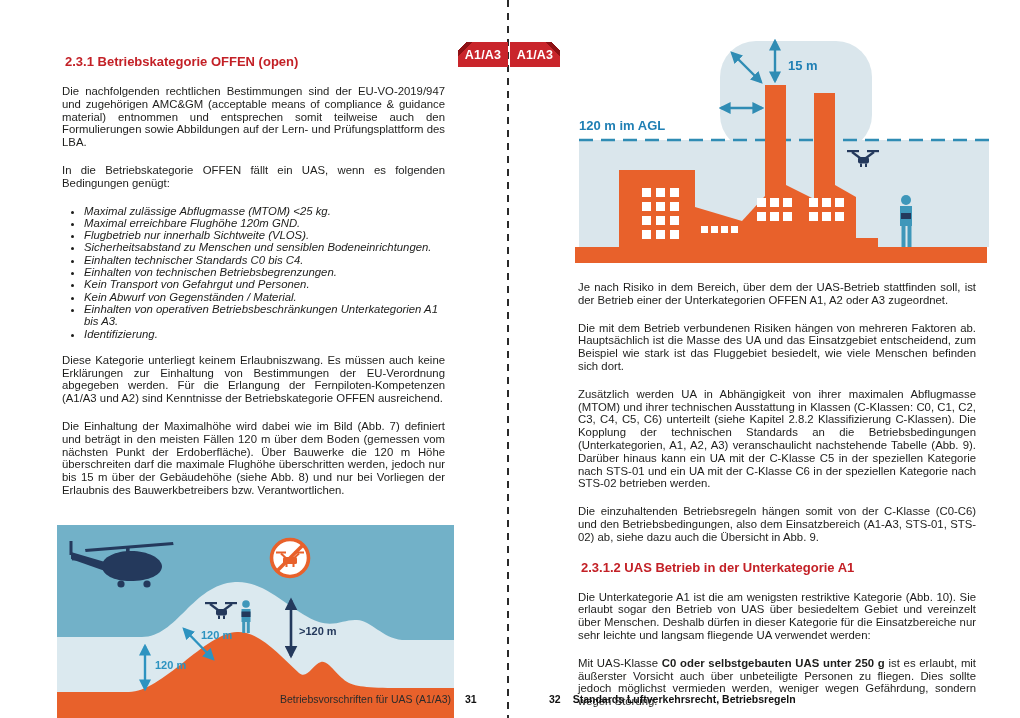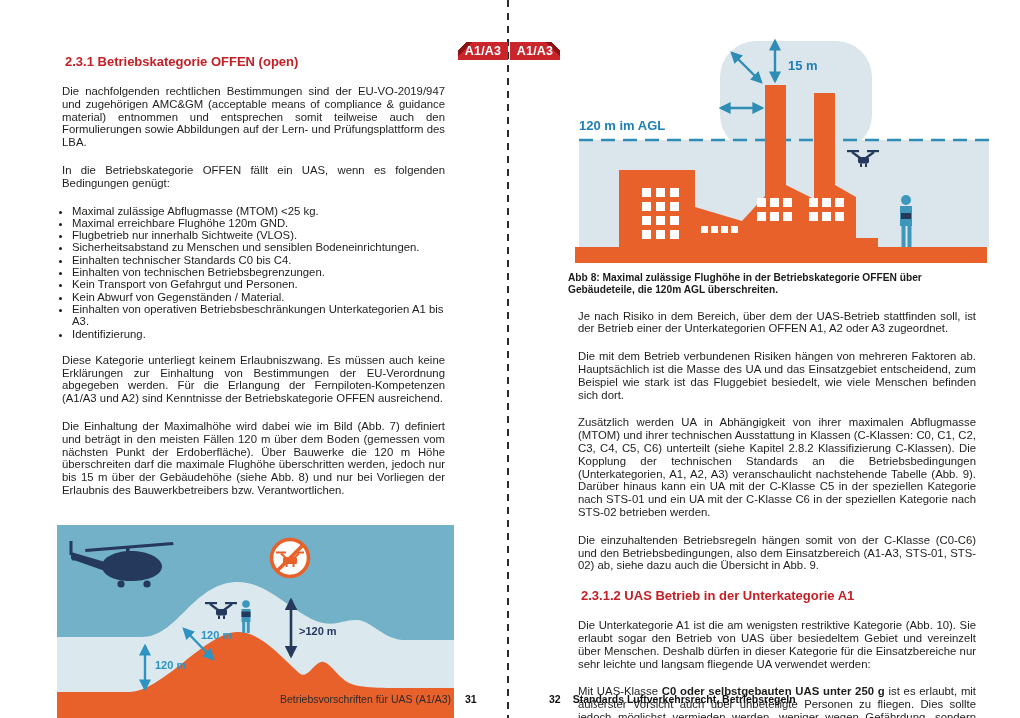--- a/index.html
+++ b/index.html
@@ -6,35 +6,35 @@
   body{
     width:1020px;height:718px;position:relative;overflow:hidden;
     background:#ffffff;color:#1d1d1b;
     font-family:"Liberation Sans", sans-serif;
   }
   .cut-line{
     position:absolute;left:507px;top:0;bottom:0;width:2px;
     background:repeating-linear-gradient(to bottom,#2a2a2a 0 7px,transparent 7px 13px);
   }
   .badge{
-    position:absolute;top:42px;width:50px;height:18px;
+    position:absolute;top:42px;width:50px;height:25px;
     color:#fff;font-size:12.5px;font-weight:bold;
     display:flex;align-items:center;justify-content:center;
     letter-spacing:.2px;
   }
   .badge-left{left:458px;background:linear-gradient(135deg,#ffffff 0 6px,#8e1115 6px 10px,#c9252b 10px 100%);}
   .badge-right{left:510px;background:linear-gradient(225deg,#ffffff 0 6px,#8e1115 6px 10px,#c9252b 10px 100%);}
   .page{position:absolute;}
   #left-page{left:47px;top:36px;width:413px;}
   #right-page{left:563px;top:25px;width:428px;}
   h1,h2{color:#c32026;font-size:13px;line-height:16px;margin:18px;font-weight:bold;}
   #left-page h1{margin-bottom:9px;}
   #left-page h2{margin-bottom:12px;}
   p{margin:15px;font-size:11.35px;line-height:12.8px;text-align:justify;}
-  ul{margin:0;padding-left:25px;}
+  ul{margin:12px;padding-left:25px;font-style:italic;}
   li{font-size:11.35px;line-height:12.3px;}
   .gap-top{margin-top:14px;}
   .figure{margin:13px 0 0 10px;}
   .figure8{margin:0 0 0 12px;}
   .caption{font-size:10.2px;font-weight:bold;line-height:11.8px;color:#1a1a1a;text-align:left;margin:6px 0 0 10px;}
   .caption8{margin:5px 0 0 5px;width:418px;}
   .footer{position:absolute;top:693px;font-size:10.5px;white-space:nowrap;}
   #footer-left{left:280px;color:#2b2b2b;}
   #footer-left .pagenum{font-weight:bold;margin-left:14px;color:#111;}
   #footer-right{left:549px;font-weight:bold;color:#111;}
@@ -206,21 +206,20 @@
     </g>
 
     <g>
       <circle cx="331" cy="175" r="5" fill="#3e97ba"></circle>
       <rect x="325" y="181" width="12" height="20" fill="#3e97ba"></rect>
       <rect x="326" y="188" width="10" height="6" fill="#24395c"></rect>
       <rect x="326.5" y="201" width="4" height="21" fill="#3e97ba"></rect>
       <rect x="332.5" y="201" width="4" height="21" fill="#3e97ba"></rect>
     </g>
   </svg>
-  <div class="caption caption8">Abb 8: Maximal zulässige Flughöhe in der Betriebskategorie OFFEN über Gebäudeteile, die 120m AGL überschreiten.</div>
 
   <p class="gap-top">Je nach Risiko in dem Bereich, über dem der UAS-Betrieb stattfinden soll, ist der Betrieb einer der Unterkategorien OFFEN A1, A2 oder A3 zugeordnet.</p>
   <p>Die mit dem Betrieb verbundenen Risiken hängen von mehreren Faktoren ab. Hauptsächlich ist die Masse des UA und das Einsatzgebiet entscheidend, zum Beispiel wie stark ist das Fluggebiet besiedelt, wie viele Menschen befinden sich dort.</p>
   <p>Zusätzlich werden UA in Abhängigkeit von ihrer maximalen Abflugmasse (MTOM) und ihrer technischen Ausstattung in Klassen (C-Klassen: C0, C1, C2, C3, C4, C5, C6) unterteilt (siehe Kapitel 2.8.2 Klassifizierung C-Klassen). Die Kopplung der technischen Standards an die Betriebsbedingungen (Unterkategorien, A1, A2, A3) veranschaulicht nachstehende Tabelle (Abb. 9). Darüber hinaus kann ein UA mit der C-Klasse C5 in der speziellen Kategorie nach STS-01 und ein UA mit der C-Klasse C6 in der speziellen Kategorie nach STS-02 betrieben werden.</p>
   <p>Die einzuhaltenden Betriebsregeln hängen somit von der C-Klasse (C0-C6) und den Betriebsbedingungen, also dem Einsatzbereich (A1-A3, STS-01, STS-02) ab, siehe dazu auch die Übersicht in Abb. 9.</p>
 
   <h2 class="section-heading">2.3.1.2 UAS Betrieb in der Unterkategorie A1</h2>
 
   <p>Die Unterkategorie A1 ist die am wenigsten restriktive Kategorie (Abb. 10). Sie erlaubt sogar den Betrieb von UAS über besiedeltem Gebiet und vereinzelt über Menschen. Deshalb dürfen in dieser Kategorie für die Einsatzbereiche nur sehr leichte und langsam fliegende UA verwendet werden:</p>
   <p class="gap-top"><span>Mit UAS-Klasse </span><strong>C0 oder selbstgebauten UAS unter 250 g</strong><span> ist es erlaubt, mit äußerster Vorsicht auch über unbeteiligte Personen zu fliegen. Dies sollte jedoch möglichst vermieden werden, weniger wegen Gefährdung, sondern wegen Störung.</span></p>

